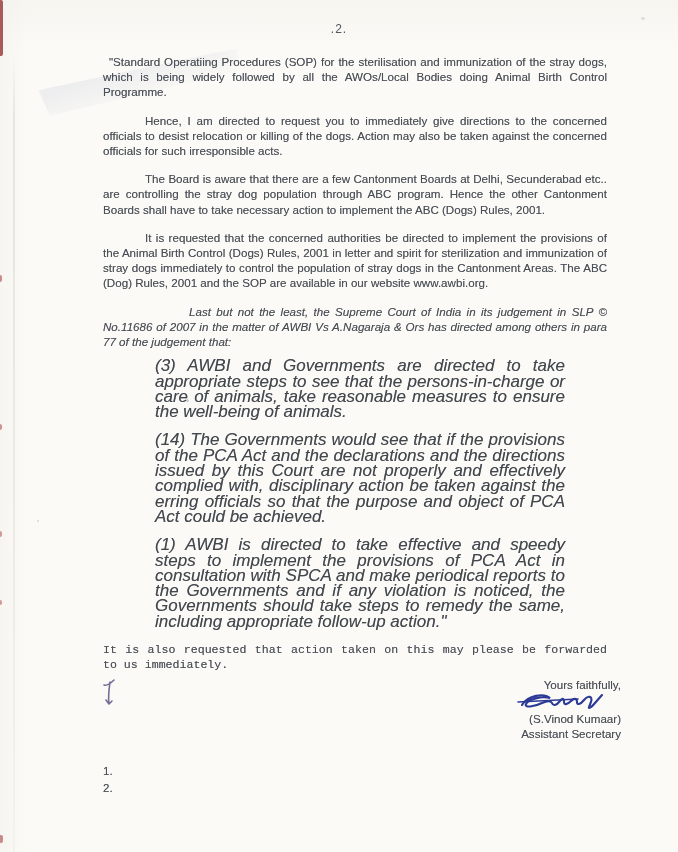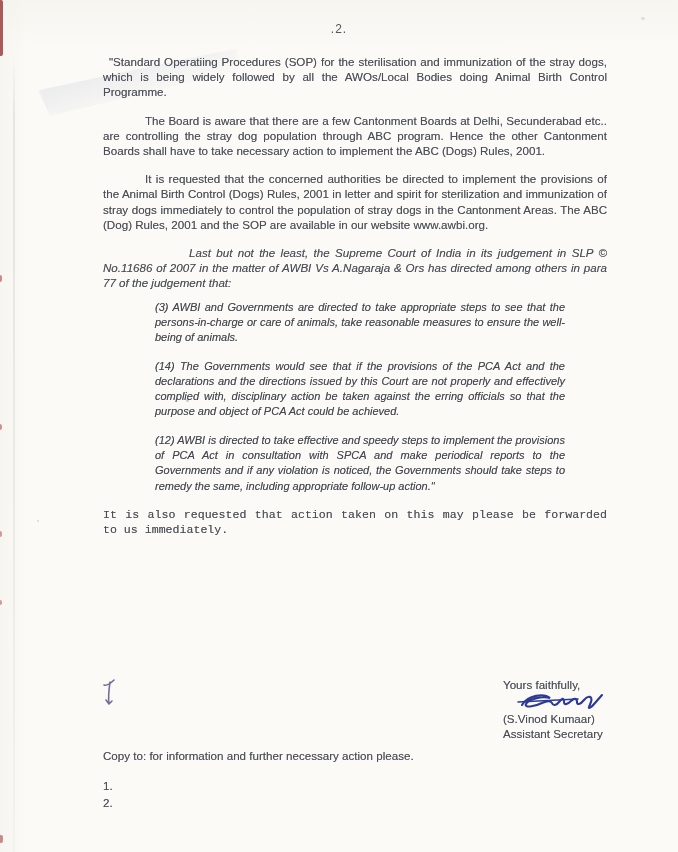--- a/index.html
+++ b/index.html
@@ -51,28 +51,28 @@
     text-shadow:0 0 .4px rgba(74,79,87,.55);
   }
   .content p{margin:0 0 13px 0;}
   .p-first{text-indent:6px;}
   .p-indent{text-indent:42px;}
   .p-indent-lg{text-indent:86px;font-style:italic;}
   .p5{margin-bottom:9px !important;}
   .u{}
   .quote{
     margin:0 42px 13px 52px !important;
-    font-style:italic;font-size:11px;line-height:15.3px;
+    font-style:italic;font-size:17px;line-height:15.3px;
     color:#43484f;
   }
   .closing{margin-top:1px !important;font-family:Liberation Mono, monospace;}
   
   .sig-block{
     position:absolute;left:503px;top:677px;width:118px;
-    text-align:left;font-size:11.6px;line-height:15px;color:#4a4f57;
+    text-align:right;font-size:11.6px;line-height:15px;color:#4a4f57;
     text-shadow:0 0 .4px rgba(74,79,87,.55);
   }
   .sig-block .scribble{display:block;margin:-2px auto -3px auto;}
   
   .pen-tick{position:absolute;left:96px;top:676px;}
   
   .copy-block{
     position:absolute;left:103px;top:748px;width:504px;
     font-size:11.6px;line-height:15.2px;color:#4a4f57;
     text-shadow:0 0 .4px rgba(74,79,87,.55);
@@ -96,29 +96,30 @@
   <div class="edge-mark em-5"></div>
   <div class="speck sp-0"></div>
   <div class="speck sp-1"></div>
   <div class="speck sp-2"></div>
   <div class="speck sp-3"></div>
 
   <div class="page-number">.2.</div>
 
   <div class="content">
     <p class="p-first">"Standard Operatiing Procedures (SOP) for the sterilisation and immunization of the stray dogs, which is being widely followed by all the AWOs/Local Bodies doing Animal Birth Control Programme.</p>
+    <p class="p-indent">Hence, I am directed to request you to immediately give directions to the concerned officials to desist relocation or killing of the dogs. Action may also be taken against the concerned officials for such irresponsible acts.</p>
     <p class="p-indent">The Board is aware that there are a few Cantonment Boards at Delhi, Secunderabad etc.. are controlling the stray dog population through ABC program. Hence the other Cantonment Boards shall have to take necessary action to implement the ABC (Dogs) Rules, 2001.</p>
     <p class="p-indent">
       <span>It is requested that the concerned authorities be directed to implement the provisions of the Animal Birth Control (Dogs) Rules, 2001 in letter and spirit for sterilization and immunization of stray dogs immediately to control the population of stray dogs in the Cantonment Areas. The ABC (Dog) Rules, 2001 and the SOP are available in our website </span><span class="u">www.awbi.org</span><span>.</span>
     </p>
     <p class="p-indent-lg p5">Last but not the least, the Supreme Court of India in its judgement in SLP © No.11686 of 2007 in the matter of AWBI Vs A.Nagaraja &amp; Ors has directed among others in para 77 of the judgement that:</p>
 
     <p class="quote">(3) AWBI and Governments are directed to take appropriate steps to see that the persons-in-charge or care of animals, take reasonable measures to ensure the well-being of animals.</p>
     <p class="quote">(14) The Governments would see that if the provisions of the PCA Act and the declarations and the directions issued by this Court are not properly and effectively complied with, disciplinary action be taken against the erring officials so that the purpose and object of PCA Act could be achieved.</p>
-    <p class="quote">(12) AWBI is directed to take effective and speedy steps to implement the provisions of PCA Act in consultation with SPCA and make periodical reports to the Governments and if any violation is noticed, the Governments should take steps to remedy the same, including appropriate follow-up action."</p>
+    <p class="quote">(1) AWBI is directed to take effective and speedy steps to implement the provisions of PCA Act in consultation with SPCA and make periodical reports to the Governments and if any violation is noticed, the Governments should take steps to remedy the same, including appropriate follow-up action."</p>
 
     <p class="closing">It is also requested that action taken on this may please be forwarded to us immediately.</p>
   </div>
 
   <div class="pen-tick">
     <svg width="26" height="34" viewBox="0 0 26 34">
       <path d="M18 4 C14 8 11 10 8 9 M14 6 C13 13 12 21 13 28 M13 28 L10 24 M13 28 L16 25" stroke="#54487f" stroke-width="1.6" fill="none" stroke-linecap="round" opacity="0.8"></path>
     </svg>
   </div>
 
@@ -128,21 +129,20 @@
       <g stroke="#2c3a96" fill="none" stroke-linecap="round">
         <path stroke-width="2.1" d="M8 15 C14 5 30 3 36 8 C28 6 14 9 12 14 C10 18 20 17 28 13 C33 11 36 10 38 13 C39 16 42 16 46 11 C48 8 50 8 50 12 C50 15 53 15 57 11 C60 8 63 8 63 12 C63 15 66 15 70 10 C74 5 79 6 77 12 L75 17 C74 19 77 18 81 13 L88 5"></path>
         <path stroke-width="1.6" d="M4 12 L64 9"></path>
       </g>
     </svg>
     <div>(S.Vinod Kumaar)</div>
     <div>Assistant Secretary</div>
   </div>
 
   <div class="copy-block">
-    <div>Copy to: for information and further necessary action please.</div>
     <div class="copy-list">
       <div class="copy-item">
         <span class="num">1.</span>
       </div>
       <div class="copy-item">
         <span class="num">2.</span>
       </div>
     </div>
   </div>
 

